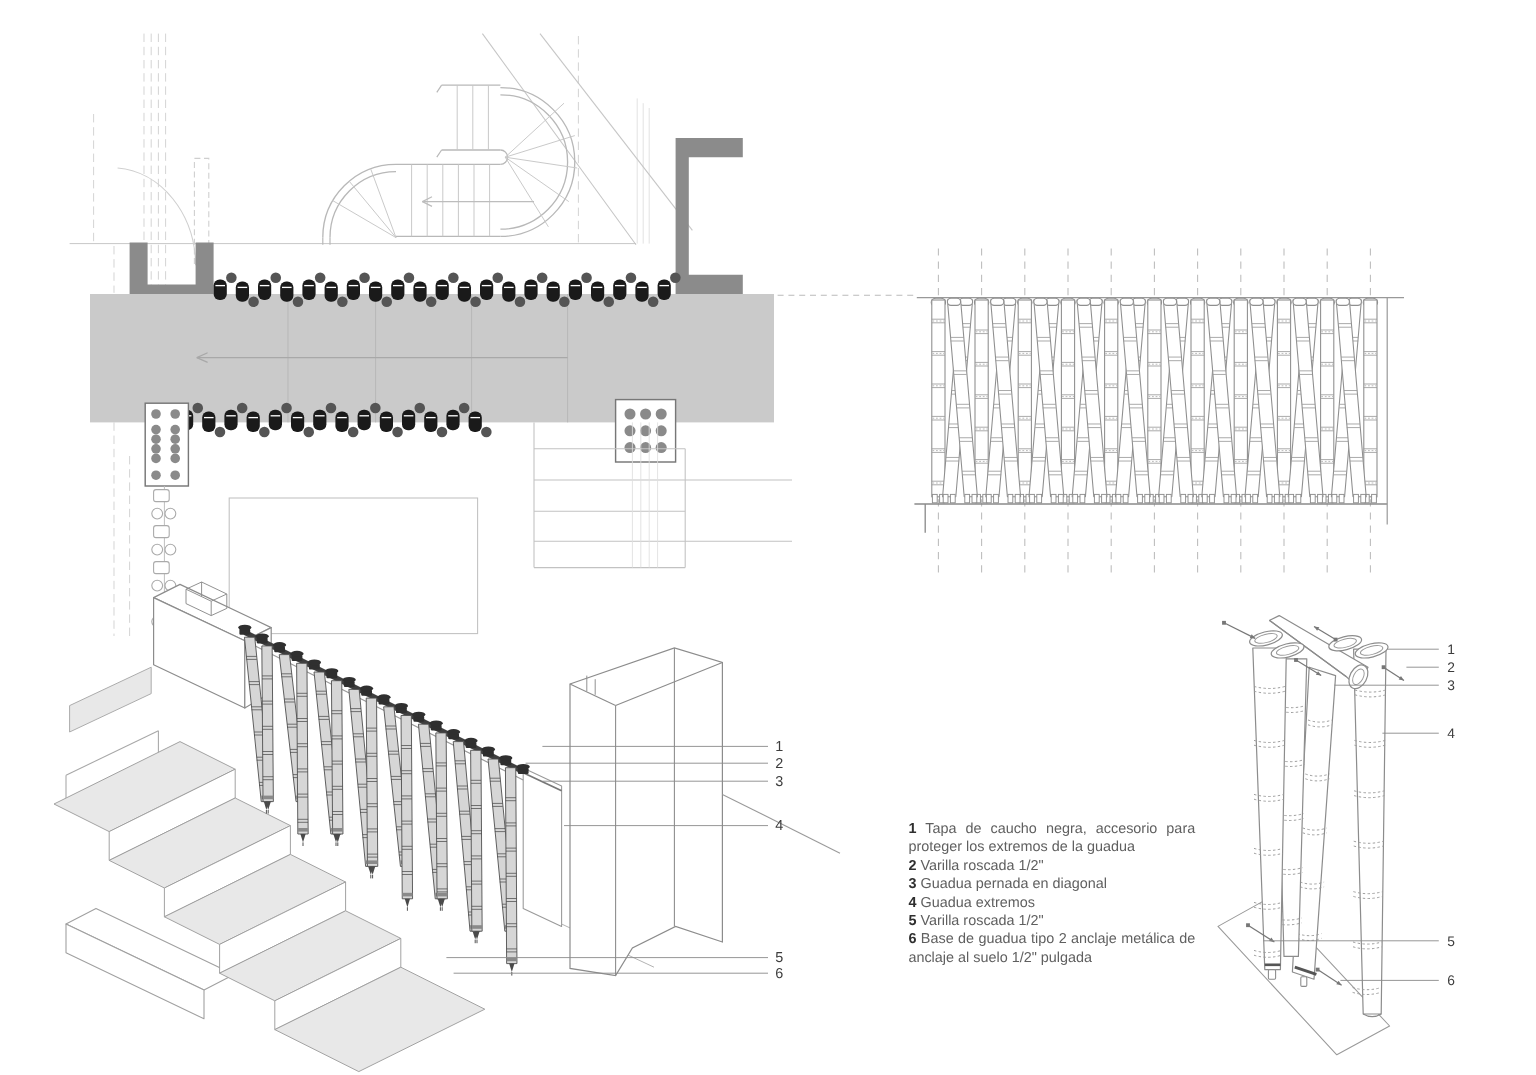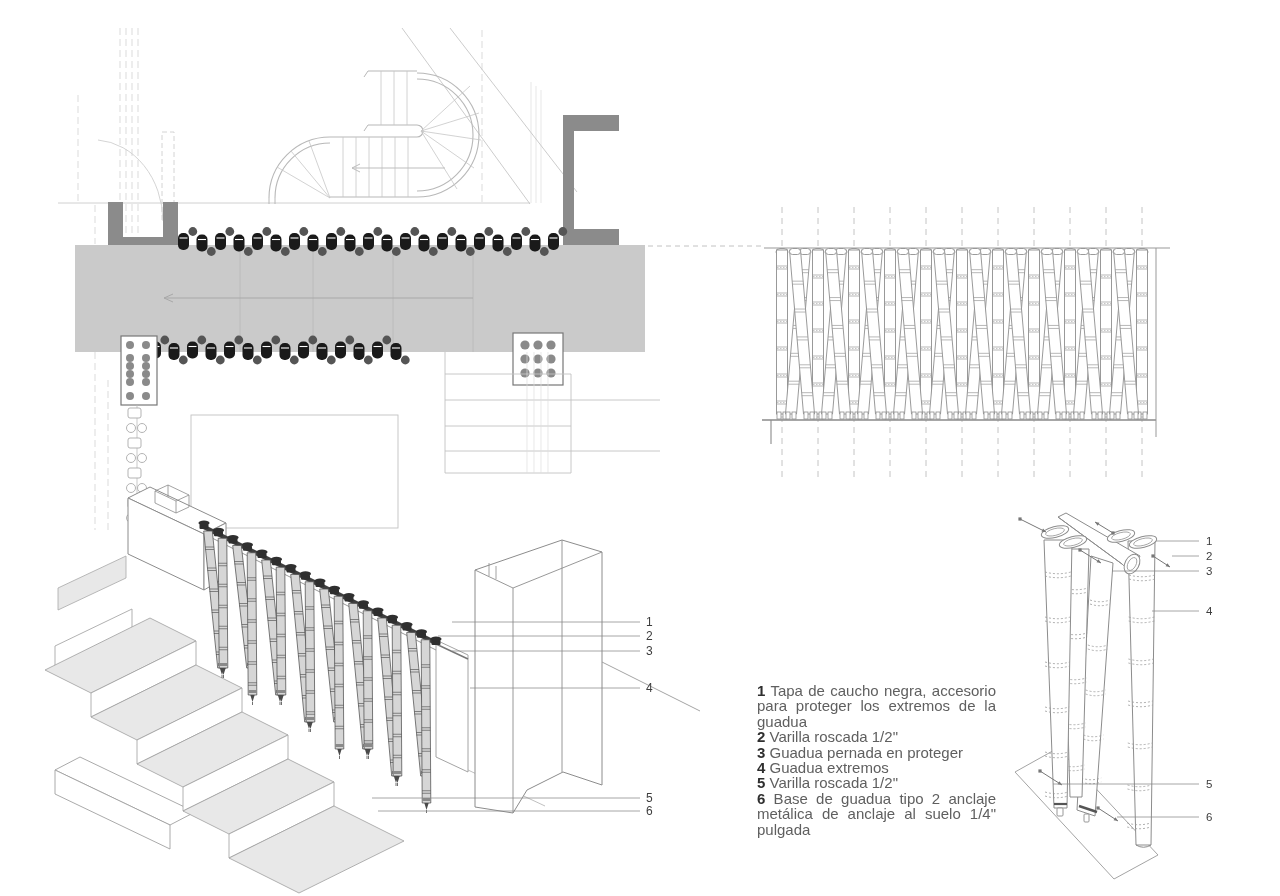--- a/index.html
+++ b/index.html
@@ -1,20 +1,20 @@
 <!DOCTYPE html>
 <html><head>
 <meta charset="utf-8">
 <style>
   html,body{margin:0;padding:0;background:#fff;}
   .stage{position:relative;width:1280px;height:896px;background:#fff;overflow:hidden;
          font-family:"Liberation Sans",sans-serif;}
   svg{position:absolute;left:0;top:0;}
   .legend{position:absolute;left:757px;top:683px;width:239px;
-          font-size:15px;line-height:15.4px;color:#5f5f5f;}
+          font-size:12px;line-height:15.4px;color:#5f5f5f;}
   .legend-item{text-align:justify;}
   .legend-item b{color:#2f2f2f;font-weight:bold;}
   text{font-family:"Liberation Sans",sans-serif;}
 </style>
 </head>
 <body>
 
 <div class="stage">
   <svg id="dwg" width="1280" height="896" viewBox="0 0 1280 896">
     <g id="g-plan">
@@ -1195,18 +1195,18 @@
         <text x="1206" y="615" font-size="11.5" fill="#3d3d3d">4</text>
         <line x1="1053" y1="784" x2="1199" y2="784" stroke="#8a8a8a" stroke-width="0.75" fill="none"></line>
         <text x="1206" y="788" font-size="11.5" fill="#3d3d3d">5</text>
         <line x1="1117" y1="817" x2="1199" y2="817" stroke="#8a8a8a" stroke-width="0.75" fill="none"></line>
         <text x="1206" y="821" font-size="11.5" fill="#3d3d3d">6</text>
       </g>
   </svg>
   <div class="legend" id="legend">
       <div class="legend-item"><b>1</b><span> Tapa de caucho negra, accesorio para proteger los extremos de la guadua</span></div>
       <div class="legend-item"><b>2</b><span> Varilla roscada 1/2"</span></div>
-      <div class="legend-item"><b>3</b><span> Guadua pernada en proteger</span></div>
+      <div class="legend-item"><b>3</b><span> Guadua pernada en diagonal</span></div>
       <div class="legend-item"><b>4</b><span> Guadua extremos</span></div>
       <div class="legend-item"><b>5</b><span> Varilla roscada 1/2"</span></div>
-      <div class="legend-item"><b>6</b><span> Base de guadua tipo 2 anclaje metálica de anclaje al suelo 1/4" pulgada</span></div>
+      <div class="legend-item"><b>6</b><span> Base de guadua tipo 2 anclaje metálica de anclaje al suelo 1/2" pulgada</span></div>
     </div>
 </div>
 
 </body></html>

